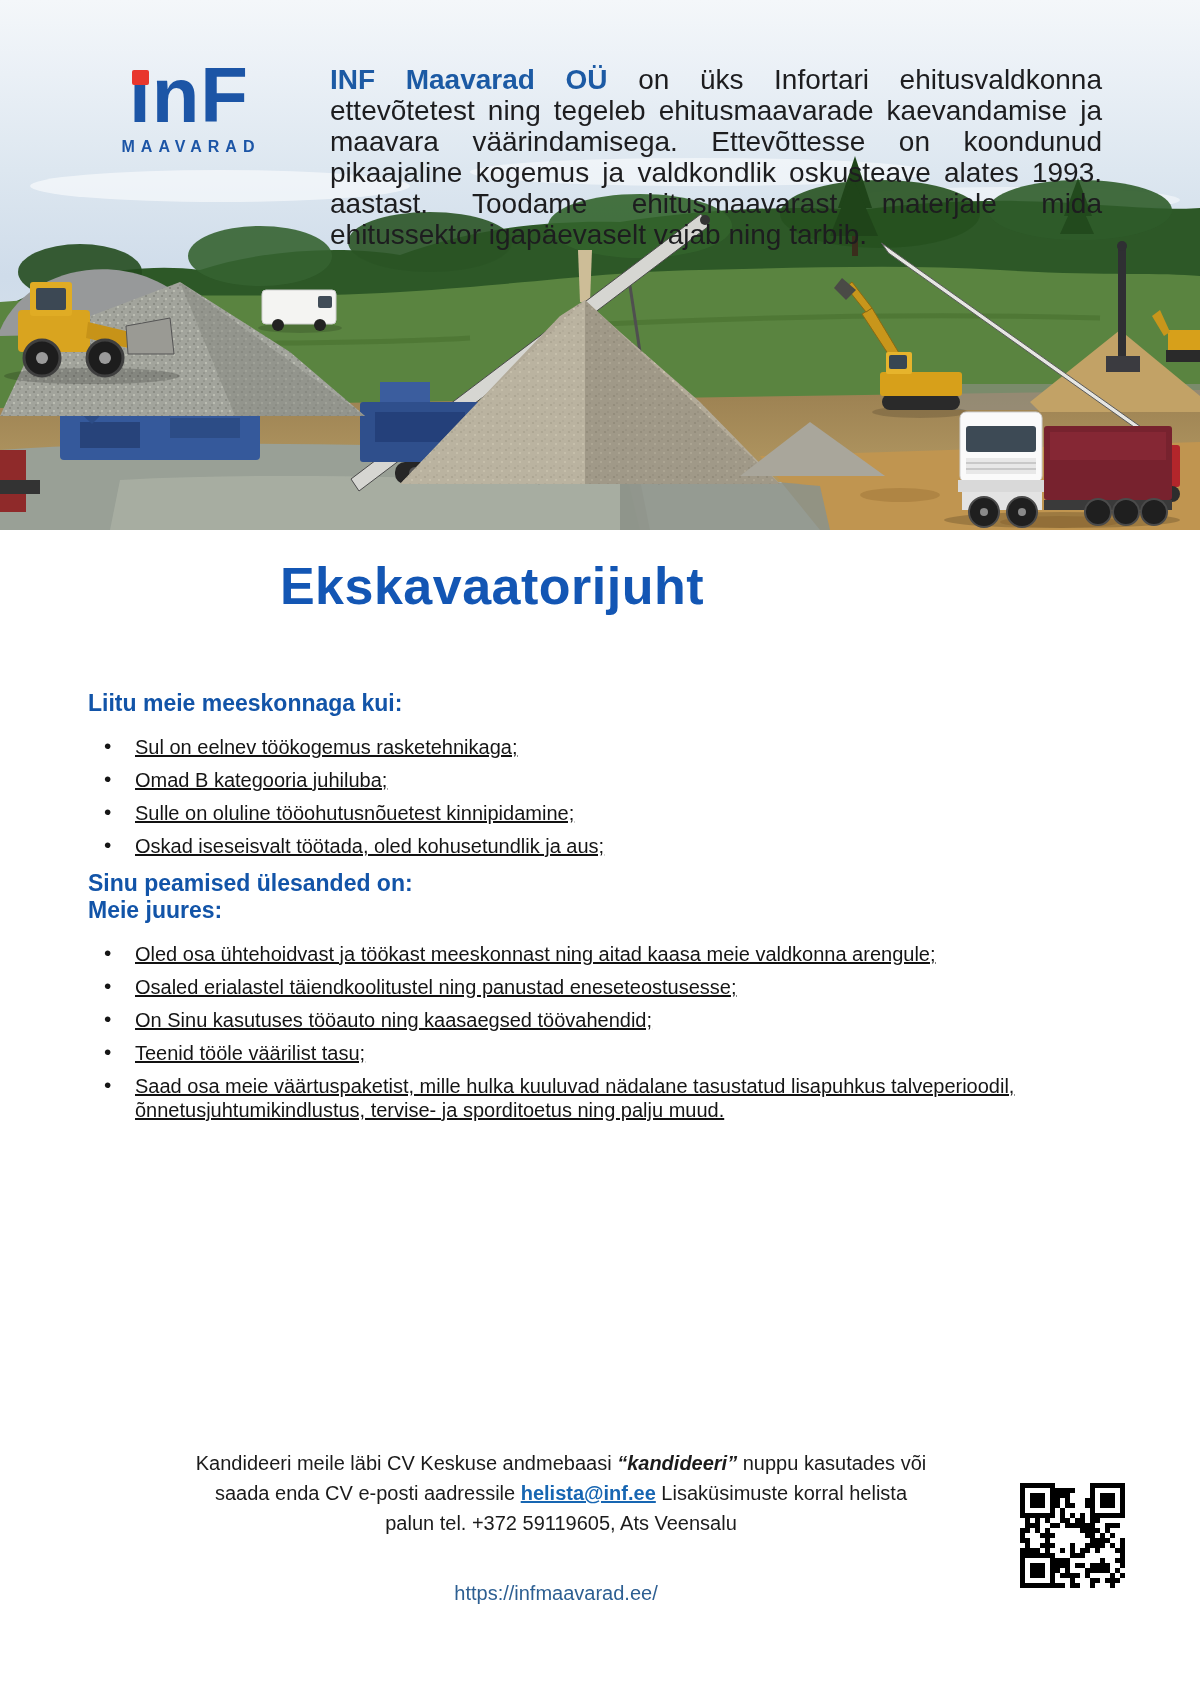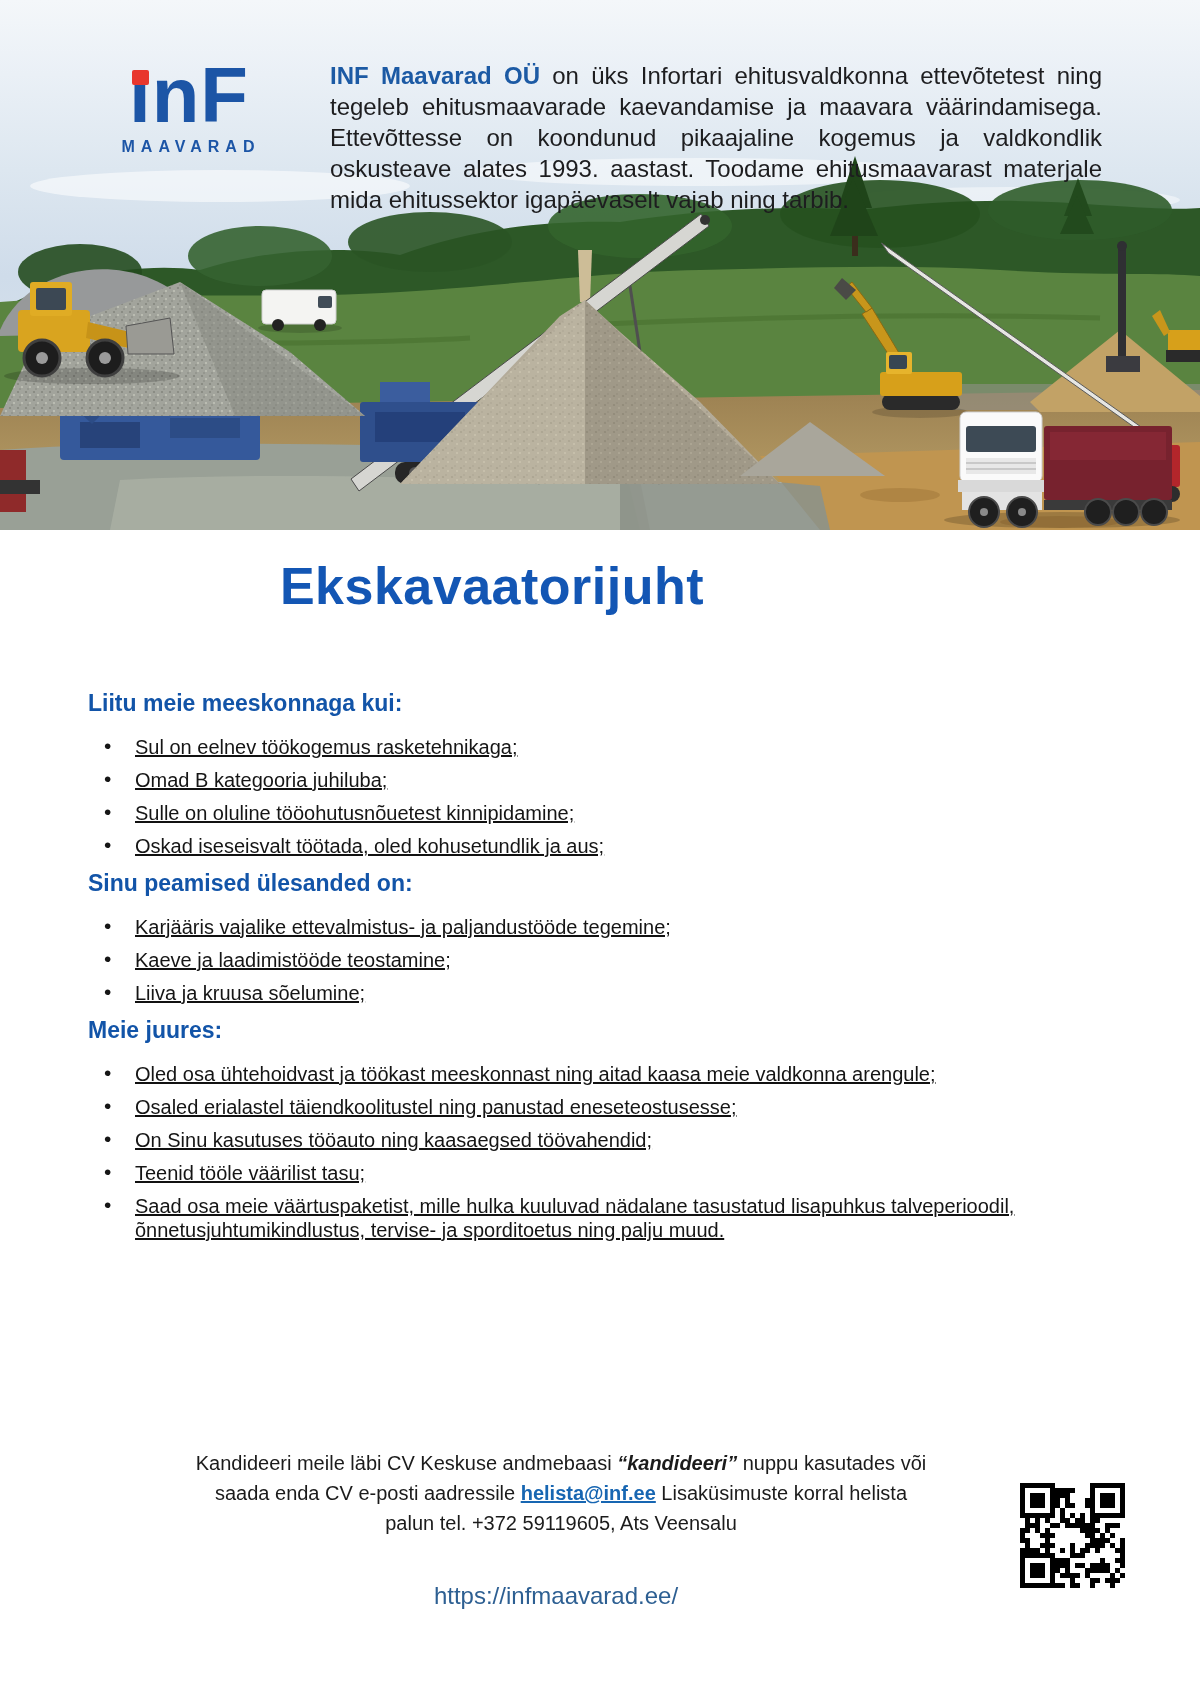--- a/index.html
+++ b/index.html
@@ -32,21 +32,21 @@
     position:absolute;left:3px;top:14px;width:17px;height:15px;border-radius:2px;
     background:var(--logo-red);
   }
   .logo-sub{
     margin-top:4px;font-size:16px;font-weight:700;letter-spacing:6px;
     color:var(--logo-blue);padding-left:4px;
   }
   
   .intro{
     position:absolute;left:330px;top:36px;width:772px;
-    font-size:24px;line-height:31px;text-align:justify;color:#1d1d1f;
+    font-size:28px;line-height:31px;text-align:justify;color:#1d1d1f;
   }
   .intro .lead{font-weight:700;color:#1c5aa4;}
   
   .job-title{
     position:absolute;left:0;top:556px;width:984px;text-align:center;
     font-size:52px;font-weight:700;color:var(--title-blue);letter-spacing:0.5px;
   }
   
   .content{position:absolute;left:88px;top:690px;right:72px;}
   .sec-heading{
@@ -65,21 +65,21 @@
   }
   
   .contact{
     position:absolute;left:175px;top:1448px;width:772px;text-align:center;
     font-size:20px;line-height:30px;color:#1b1b1b;
   }
   .contact .em{font-weight:700;font-style:italic;}
   .contact a.email{color:var(--link-blue);font-weight:700;text-decoration:underline;}
   .website{
     position:absolute;left:0;top:1582px;width:1112px;text-align:center;
-    font-size:24px;color:var(--website-blue);
+    font-size:20px;color:var(--website-blue);
   }
   .website a{color:var(--website-blue);text-decoration:none;}
   .qr{position:absolute;left:1020px;top:1483px;width:105px;height:105px;}
 </style>
 </head>
 <body>
 
 <div class="page">
 
   <div class="hero">
@@ -285,25 +285,20 @@
   <div class="content">
     <h2 class="sec-heading">Liitu meie meeskonnaga kui:</h2>
     <ul class="bullets">
         <li>Sul on eelnev töökogemus rasketehnikaga;</li>
         <li>Omad B kategooria juhiluba;</li>
         <li>Sulle on oluline tööohutusnõuetest kinnipidamine;</li>
         <li>Oskad iseseisvalt töötada, oled kohusetundlik ja aus;</li>
       </ul>
 
     <h2 class="sec-heading">Sinu peamised ülesanded on:</h2>
-    <ul class="bullets">
-        <li>Karjääris vajalike ettevalmistus- ja paljandustööde tegemine;</li>
-        <li>Kaeve ja laadimistööde teostamine;</li>
-        <li>Liiva ja kruusa sõelumine;</li>
-      </ul>
 
     <h2 class="sec-heading">Meie juures:</h2>
     <ul class="bullets">
         <li>Oled osa ühtehoidvast ja töökast meeskonnast ning aitad kaasa meie valdkonna arengule;</li>
         <li>Osaled erialastel täiendkoolitustel ning panustad eneseteostusesse;</li>
         <li>On Sinu kasutuses tööauto ning kaasaegsed töövahendid;</li>
         <li>Teenid tööle väärilist tasu;</li>
         <li>Saad osa meie väärtuspaketist, mille hulka kuuluvad nädalane tasustatud lisapuhkus talveperioodil, õnnetusjuhtumikindlustus, tervise- ja sporditoetus ning palju muud.</li>
       </ul>
   </div>

